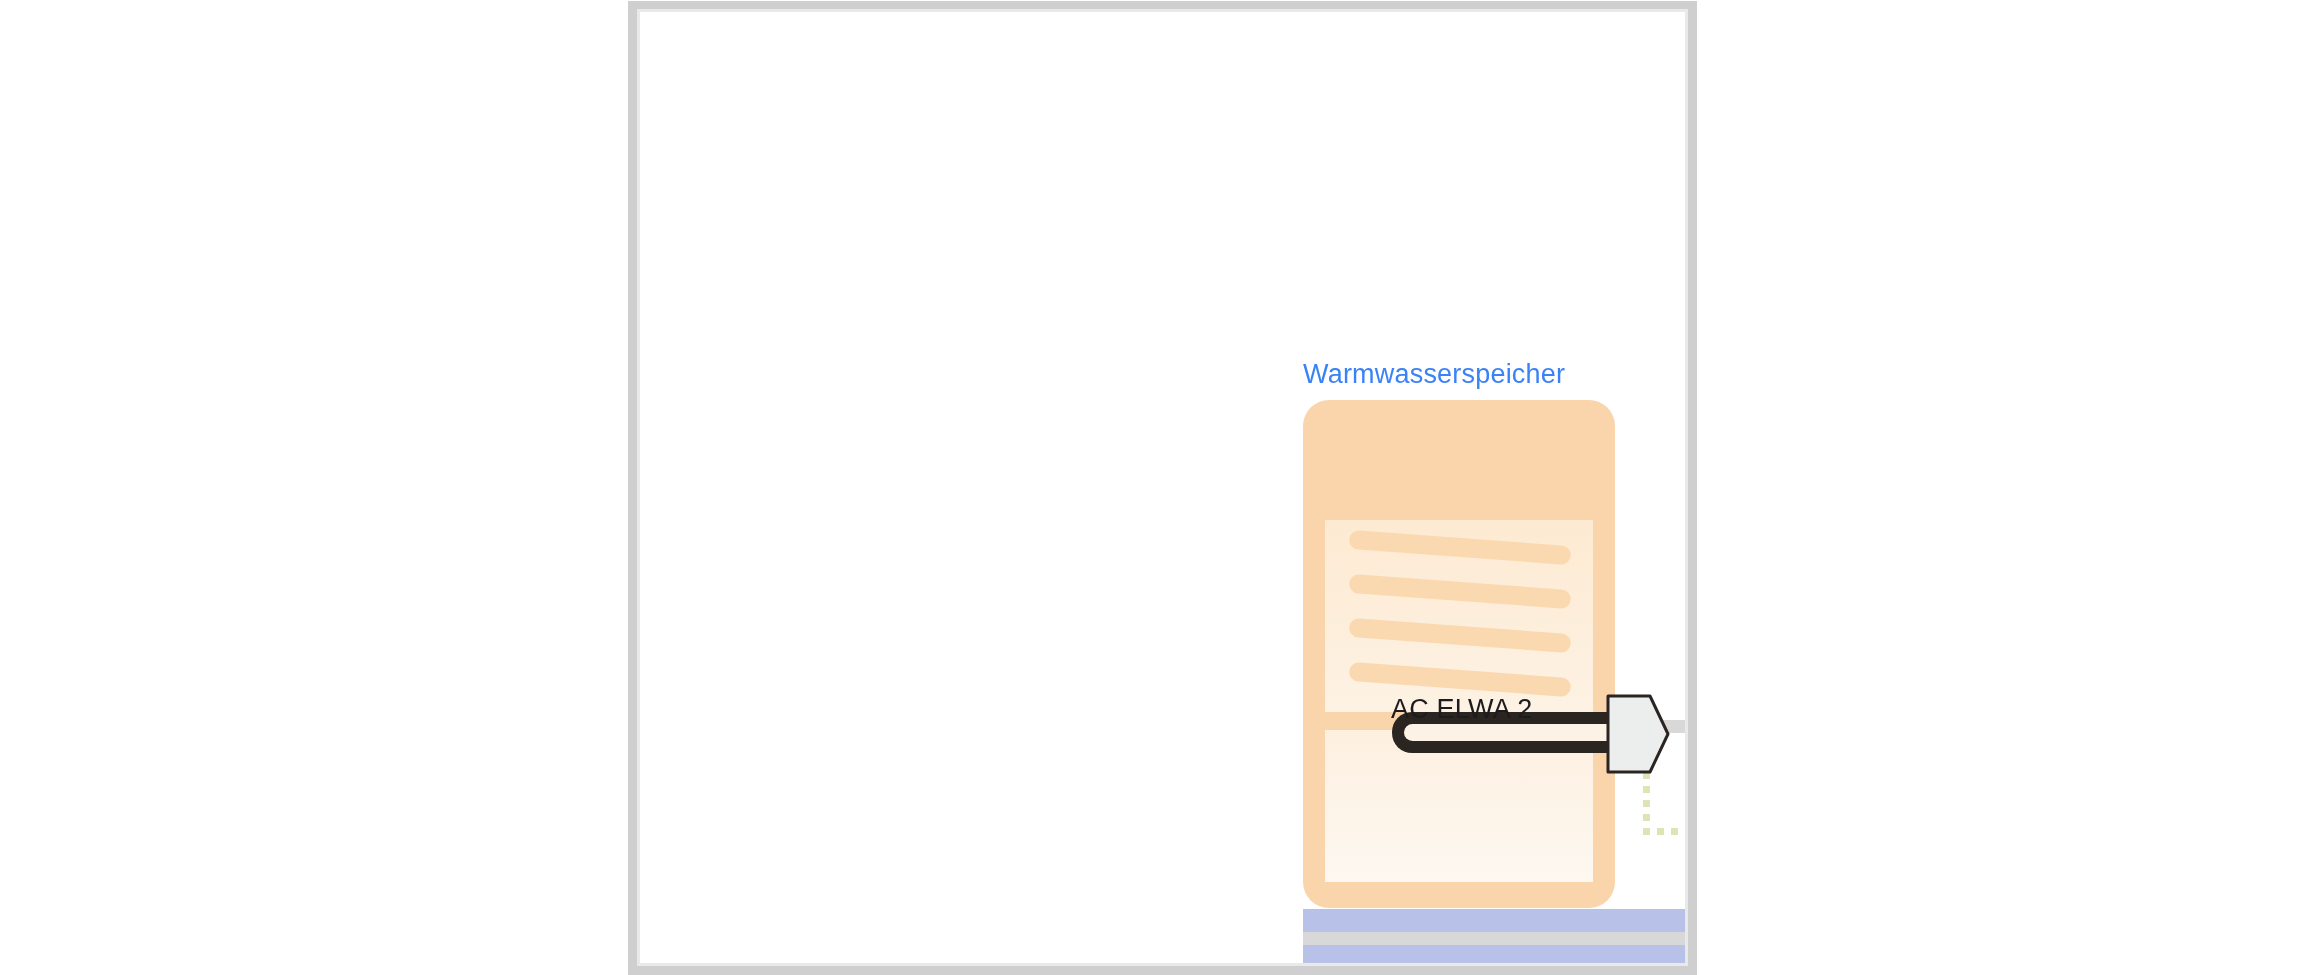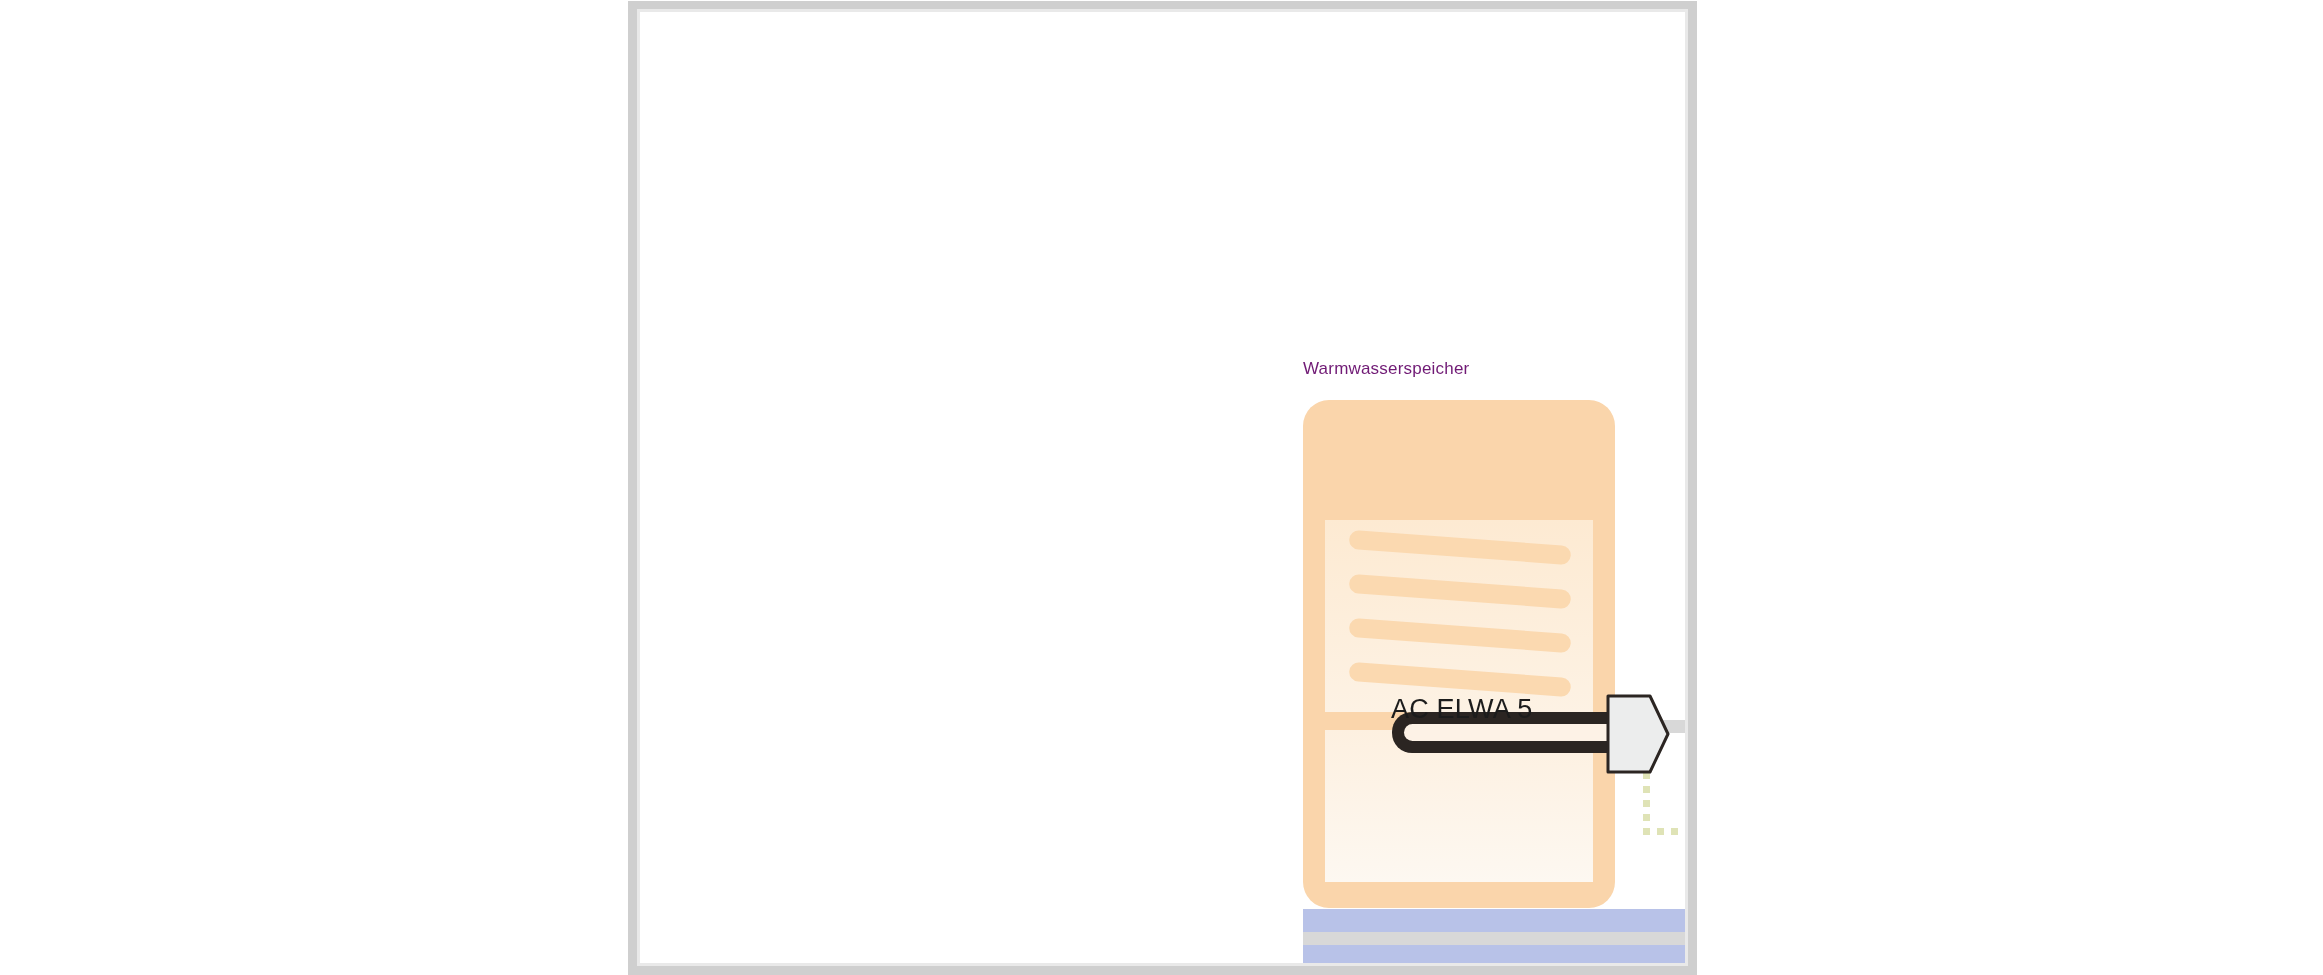--- a/index.html
+++ b/index.html
@@ -22,21 +22,21 @@
     overflow:hidden;
   }
   
   #frame-lip{
     position:absolute;left:637px;top:9px;width:1051px;height:957px;
     border:3px solid #e9e9e9;box-sizing:border-box;pointer-events:none;
   }
 
   
   .lbl{
-    position:absolute;color:#701a75;font-size:17px;letter-spacing:.2px;
+    position:absolute;color:#3b82f6;font-size:27px;letter-spacing:.2px;
     white-space:nowrap;line-height:1.18;
   }
   .lbl.dark{color:#1c1c1c;}
 
   
   .wire{position:absolute;background:#d8d8d8;}
 
   
   .dotline-v{
     position:absolute;width:7px;
@@ -113,19 +113,19 @@
     </div>
 
     <div id="rod-outer"></div>
     <div id="rod-inner"></div>
 
     <div id="elwa-body">
       <svg width="64" height="80" viewBox="0 0 64 80" aria-hidden="true">
         <polygon points="2,2 44,2 62,40 44,78 2,78" fill="#eceded" stroke="#2b2522" stroke-width="3" stroke-linejoin="round"></polygon>
       </svg>
     </div>
-    <div class="lbl dark" style="left:751px;top:682px;font-size:27px;">AC ELWA 5</div>
+    <div class="lbl dark" style="left:751px;top:682px;font-size:27px;">AC ELWA 2</div>
 
     <div class="lbl" style="left:663px;top:347px;">Warmwasserspeicher</div>
 
   </div>
   <div id="frame-lip"></div>
 </div>
 
 </body></html>

